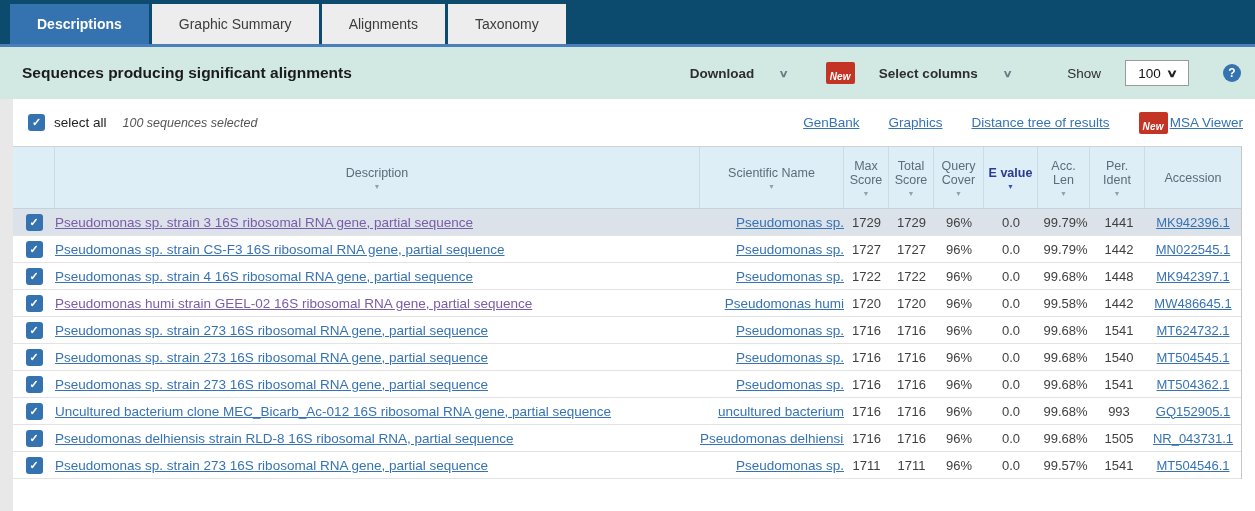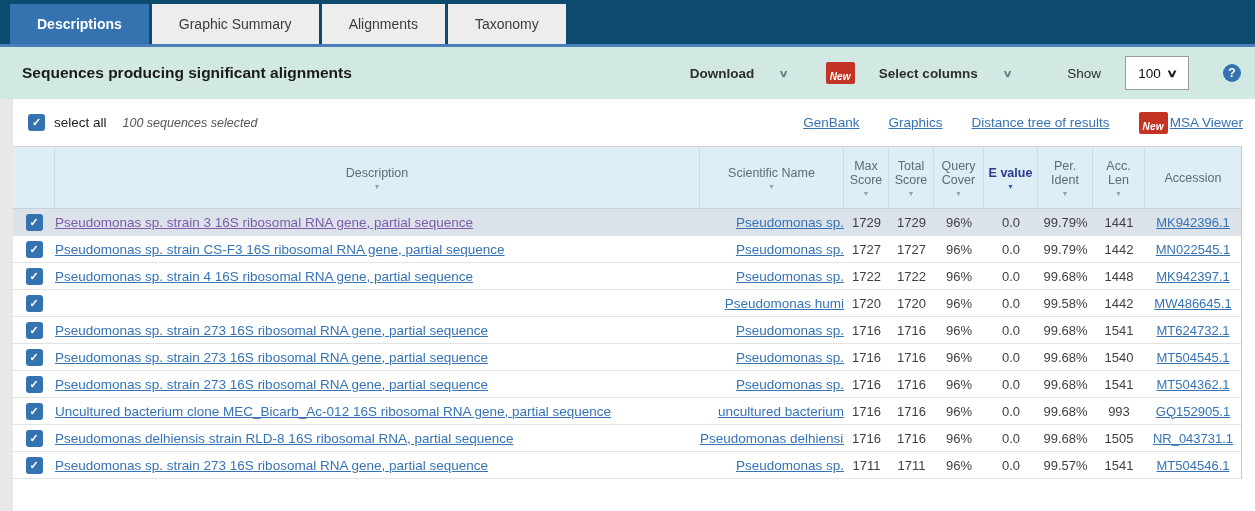--- a/index.html
+++ b/index.html
@@ -31,21 +31,21 @@
   .greenbar-title { font-size:15.5px; font-weight:bold; color:#1b1b1b; }
   .greenbar-controls { margin-left:auto; display:flex; align-items:center; gap:24px; }
   .ctrl-label { font-size:13.5px; font-weight:600; color:#2e2e2e; cursor:pointer; }
   .chev { font-size:10px; color:#6b7b85; font-weight:bold; transform:scaleX(1.4); display:inline-block; margin:0 14px 0 2px; }
   .badge {
     background:var(--badge_red,#c43425); color:#fff; font-size:10px; font-style:italic;
     font-weight:bold; padding:9px 4px 2px; border-radius:2px; letter-spacing:.2px;
   }
   .show-label { font-size:13.5px; color:#2e2e2e; margin-left:18px; }
   .page-size-select {
-    background:#fff; border:1px solid #9a9a9a; height:34px; min-width:64px;
+    background:#fff; border:1px solid #9a9a9a; height:26px; min-width:64px;
     display:flex; align-items:center; justify-content:center; gap:7px;
     font-size:13.5px; color:#111; cursor:pointer; padding:0 8px;
   }
   .page-size-select .sel-chev { font-size:11px; font-weight:bold; color:#222; transform:scaleX(1.5); }
   .help-icon {
     width:18px; height:18px; border-radius:50%; background:var(--accent_blue,#3a72b5);
     color:#fff; font-size:12px; font-weight:bold; display:flex; align-items:center;
     justify-content:center; margin-left:10px; cursor:pointer;
   }
 
@@ -180,28 +180,28 @@
           <span class="sort-arrow">▼</span>
         </div>
         <div class="th col-query">
           <span class="th-label">Query Cover</span>
           <span class="sort-arrow">▼</span>
         </div>
         <div class="th col-eval active-sort">
           <span class="th-label">E value</span>
           <span class="sort-arrow">▼</span>
         </div>
+        <div class="th col-acclen">
+          <span class="th-label">Acc. Len</span>
+          <span class="sort-arrow">▼</span>
+        </div>
         <div class="th col-per">
           <span class="th-label">Per. Ident</span>
           <span class="sort-arrow">▼</span>
         </div>
-        <div class="th col-acclen">
-          <span class="th-label">Acc. Len</span>
-          <span class="sort-arrow">▼</span>
-        </div>
         <div class="th col-accn">
           <span class="th-label">Accession</span>
         </div>
       </div>
 
       <div>
   <div class="trow highlighted">
     <div class="cell cell-cb">
       <div class="checkbox">✓</div>
     </div>
@@ -261,20 +261,23 @@
     <div class="cell num col-acclen">1448</div>
     <div class="cell num col-accn">
       <span class="row-link accn-link">MK942397.1</span>
     </div>
   </div>
 
   <div class="trow">
     <div class="cell cell-cb">
       <div class="checkbox">✓</div>
     </div>
+    <div class="cell cell-desc">
+      <span class="row-link visited">Pseudomonas humi strain GEEL-02 16S ribosomal RNA gene, partial sequence</span>
+    </div>
     <div class="cell cell-sci">
       <span class="row-link">Pseudomonas humi</span>
     </div>
     <div class="cell num col-max">1720</div>
     <div class="cell num col-total">1720</div>
     <div class="cell num col-query">96%</div>
     <div class="cell num col-eval">0.0</div>
     <div class="cell num col-per">99.58%</div>
     <div class="cell num col-acclen">1442</div>
     <div class="cell num col-accn">

